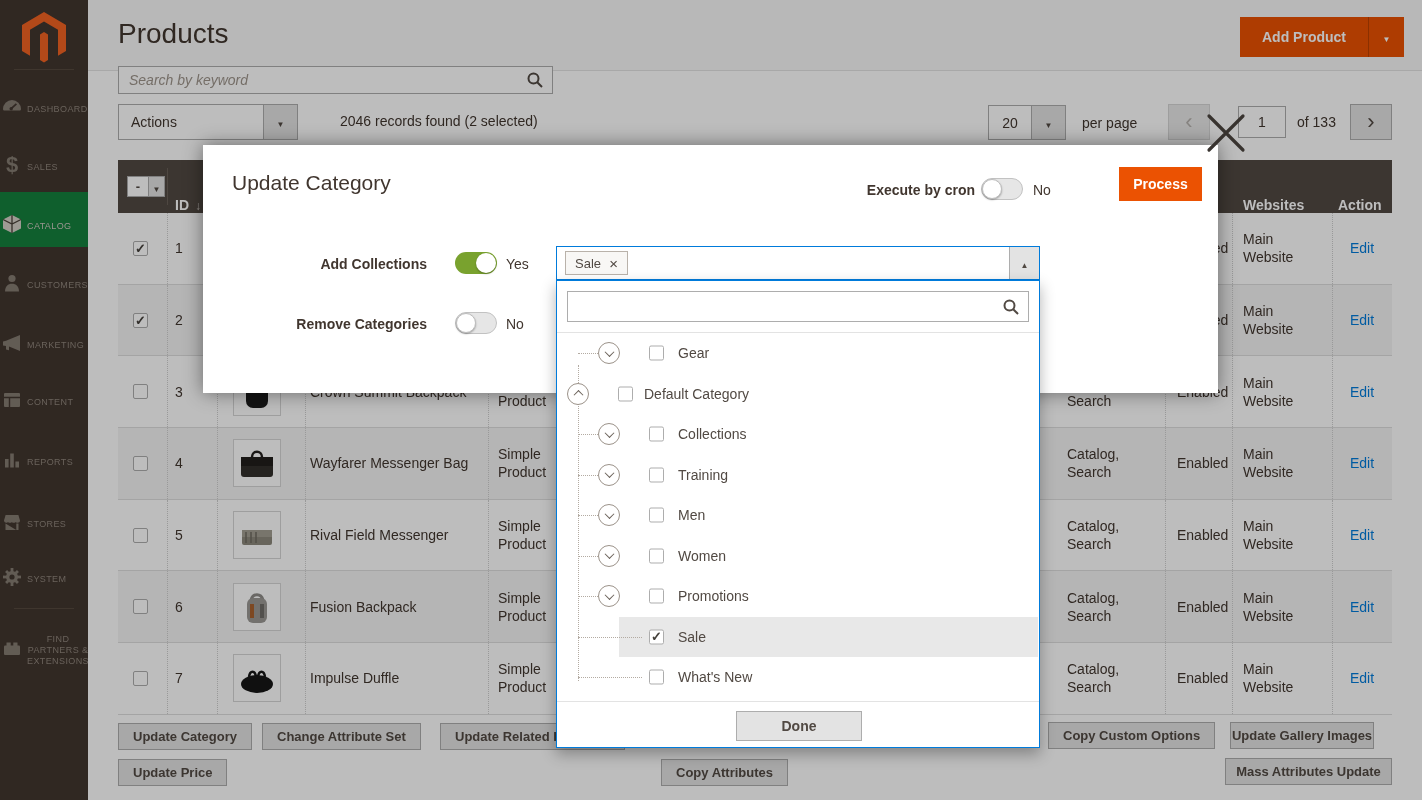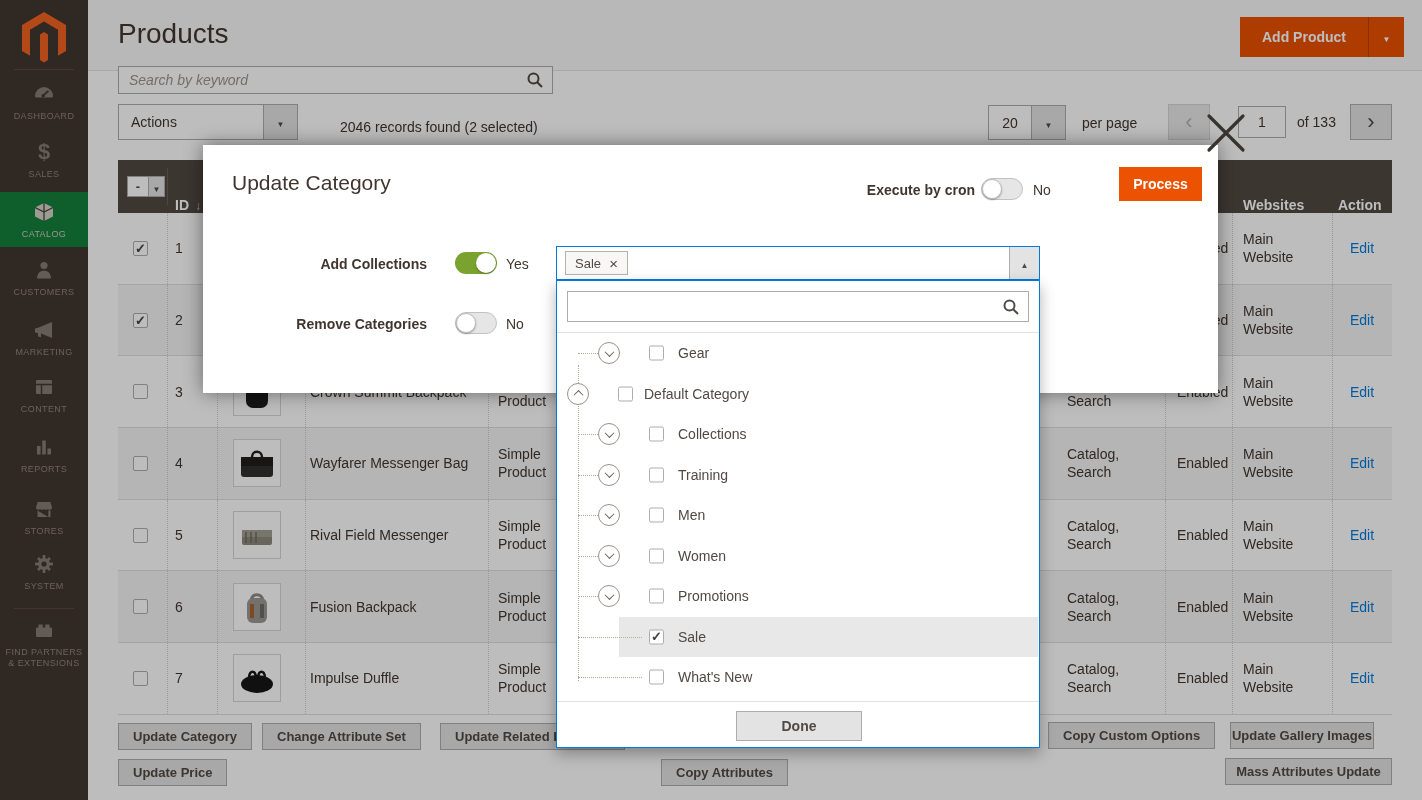--- a/index.html
+++ b/index.html
@@ -4,21 +4,21 @@
 <style>
   * { margin:0; padding:0; box-sizing:border-box; }
   html,body { width:1422px; height:800px; }
   body { font-family:"Liberation Sans", sans-serif; font-size:14px; color:#41362f; background:#fff; }
   .screen { position:relative; width:1422px; height:800px; overflow:hidden; background:#fff; }
 
   
   .sidebar { position:absolute; left:0; top:0; width:88px; height:800px; background:#41362f; z-index:10; }
   .logo { position:absolute; left:20px; top:10px; width:48px; height:54px; }
   .logo-divider { position:absolute; left:14px; top:69px; width:60px; height:1px; background:#55493f; }
-  .side-item { position:absolute; left:0; width:88px; display:flex; flex-direction:column; align-items:center; cursor:pointer; }
+  .side-item { position:absolute; left:0; width:88px; display:flex; flex-direction:row; align-items:center; cursor:pointer; }
   .side-item .icn { width:24px; height:24px; display:flex; align-items:center; justify-content:center; }
   .side-item .icn svg { width:24px; height:24px; fill:#857c72; }
   .side-item .lbl { margin-top:5px; font-size:9px; letter-spacing:.4px; color:#8f857b; text-align:center; line-height:11px; padding:0 3px; }
   .side-item.selected { background:#15803d; }
   .side-item.selected .icn svg { fill:#d6d0c8; }
   .side-item.selected .lbl { color:#cfc9c1; }
   .side-divider { position:absolute; left:14px; top:608px; width:60px; height:1px; background:#55493f; }
   .dollar-icn { font-size:22px; font-weight:bold; color:#857c72; line-height:24px; }
   .dollar-icn::after { content:"$"; }
 
@@ -38,21 +38,21 @@
   .kw-search input::placeholder { color:#9e958c; font-style:italic; }
   .mag { position:absolute; right:8px; top:50%; transform:translateY(-50%); width:18px; height:18px; }
   .mag svg { width:18px; height:18px; stroke:#514943; fill:none; stroke-width:2; }
 
   .select-ctl { position:absolute; border:1px solid #adadad; background:#fff; display:flex; align-items:stretch; cursor:pointer; }
   .select-ctl .val { flex:1; display:flex; align-items:center; padding:0 12px; color:#41362f; }
   .select-ctl .arrow { width:34px; display:flex; align-items:center; justify-content:center; background:#e3e3e3; border-left:1px solid #adadad; }
   .actions-select { left:118px; top:104px; width:180px; height:36px; }
   .perpage-select { left:988px; top:105px; width:78px; height:35px; }
   .perpage-select .val { justify-content:center; padding:0 6px; }
-  .records { position:absolute; left:340px; top:113px; color:#41362f;margin-top:6px; }
+  .records { position:absolute; left:340px; top:113px; color:#41362f; }
   .perpage-label { position:absolute; left:1082px; top:115px; color:#41362f; }
   .pg-prev { position:absolute; left:1168px; top:104px; width:42px; height:36px; background:#e9e9e9; border:1px solid #d6d6d6; display:flex; align-items:center; justify-content:center; }
   .pg-prev::after { content:"‹"; font-size:22px; color:#b5b1ad; }
   .pg-next { position:absolute; left:1350px; top:104px; width:42px; height:36px; background:#e3e3e3; border:1px solid #adadad; display:flex; align-items:center; justify-content:center; cursor:pointer; }
   .pg-next::after { content:"›"; font-size:22px; color:#514943; }
   .pg-input { position:absolute; left:1238px; top:106px; width:48px; height:32px; border:1px solid #adadad; background:#fff; text-align:center; font-size:14px; color:#41362f; font-family:inherit; }
   .pg-of { position:absolute; left:1297px; top:114px; color:#41362f; }
 
   
   .grid { position:absolute; left:118px; top:160px; width:1274px; }

